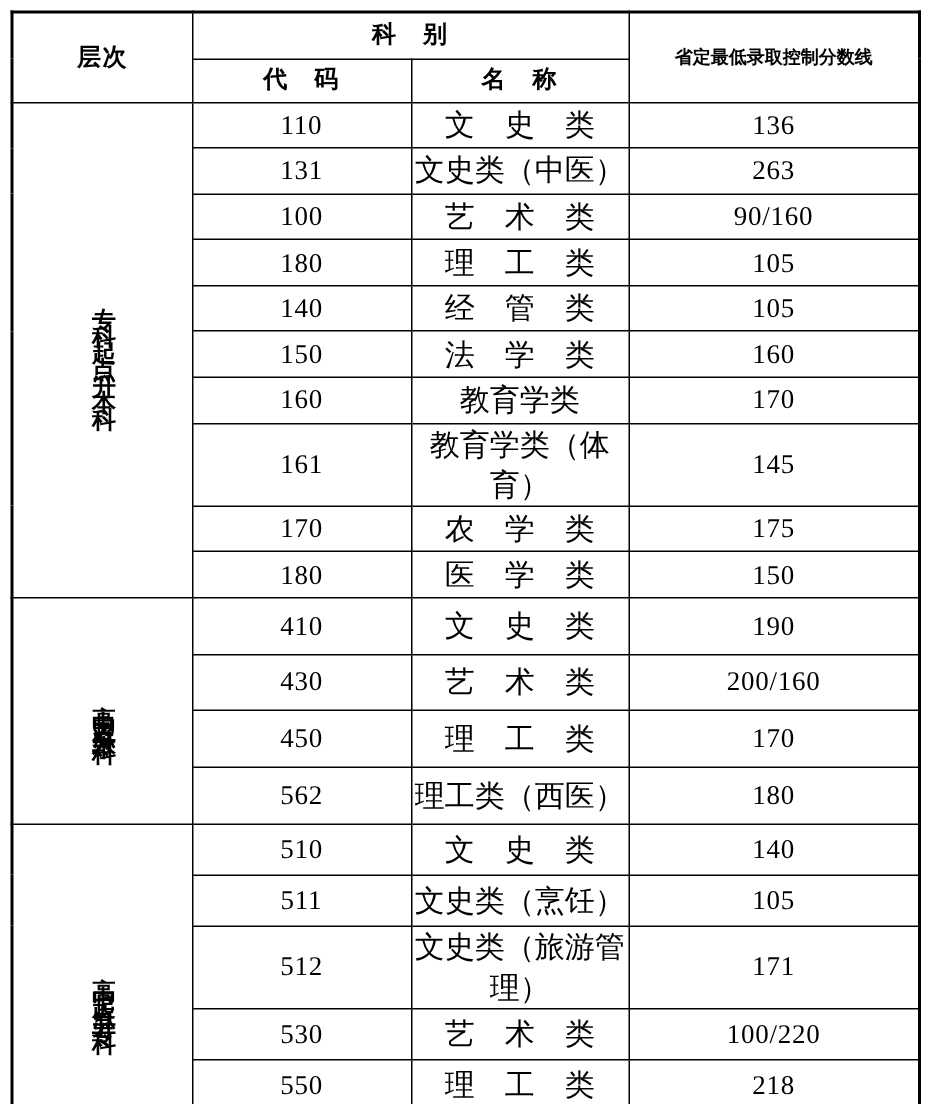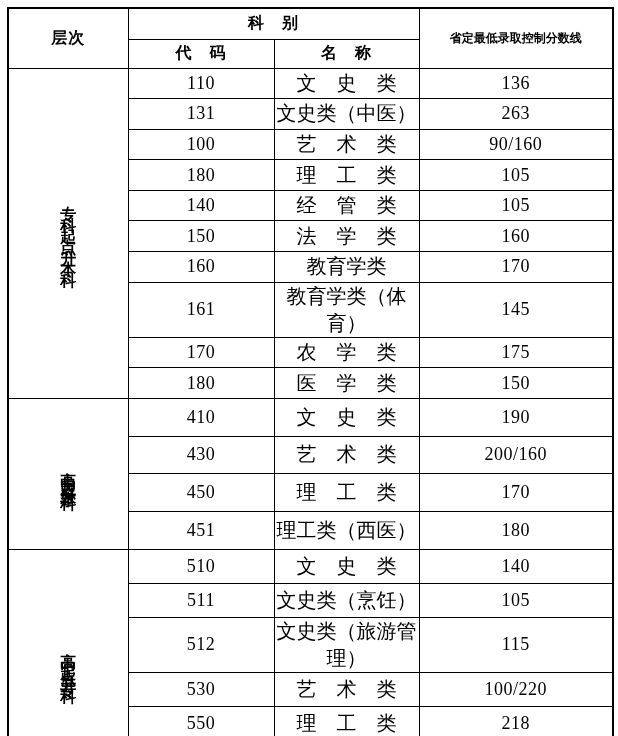--- a/index.html
+++ b/index.html
@@ -150,42 +150,42 @@
         <td class="code-cell">430</td>
         <td class="name-cell">艺　术　类</td>
         <td class="score-cell">200/160</td>
       </tr>
       <tr class="r-s2">
         <td class="code-cell">450</td>
         <td class="name-cell">理　工　类</td>
         <td class="score-cell">170</td>
       </tr>
       <tr class="r-s2">
-        <td class="code-cell">451</td>
+        <td class="code-cell">562</td>
         <td class="name-cell">理工类（西医）</td>
         <td class="score-cell">180</td>
       </tr>
 
       <tr class="r-s3">
         <td class="level-cell" rowspan="6">
           <span class="vtext v-s3">高中起点升专科</span>
         </td>
         <td class="code-cell">510</td>
         <td class="name-cell">文　史　类</td>
         <td class="score-cell">140</td>
       </tr>
       <tr class="r-s3">
         <td class="code-cell">511</td>
         <td class="name-cell">文史类（烹饪）</td>
         <td class="score-cell">105</td>
       </tr>
       <tr class="r-s3">
         <td class="code-cell">512</td>
         <td class="name-cell">文史类（旅游管理）</td>
-        <td class="score-cell">115</td>
+        <td class="score-cell">171</td>
       </tr>
       <tr class="r-s3">
         <td class="code-cell">530</td>
         <td class="name-cell">艺　术　类</td>
         <td class="score-cell">100/220</td>
       </tr>
       <tr class="r-s3">
         <td class="code-cell">550</td>
         <td class="name-cell">理　工　类</td>
         <td class="score-cell">218</td>

